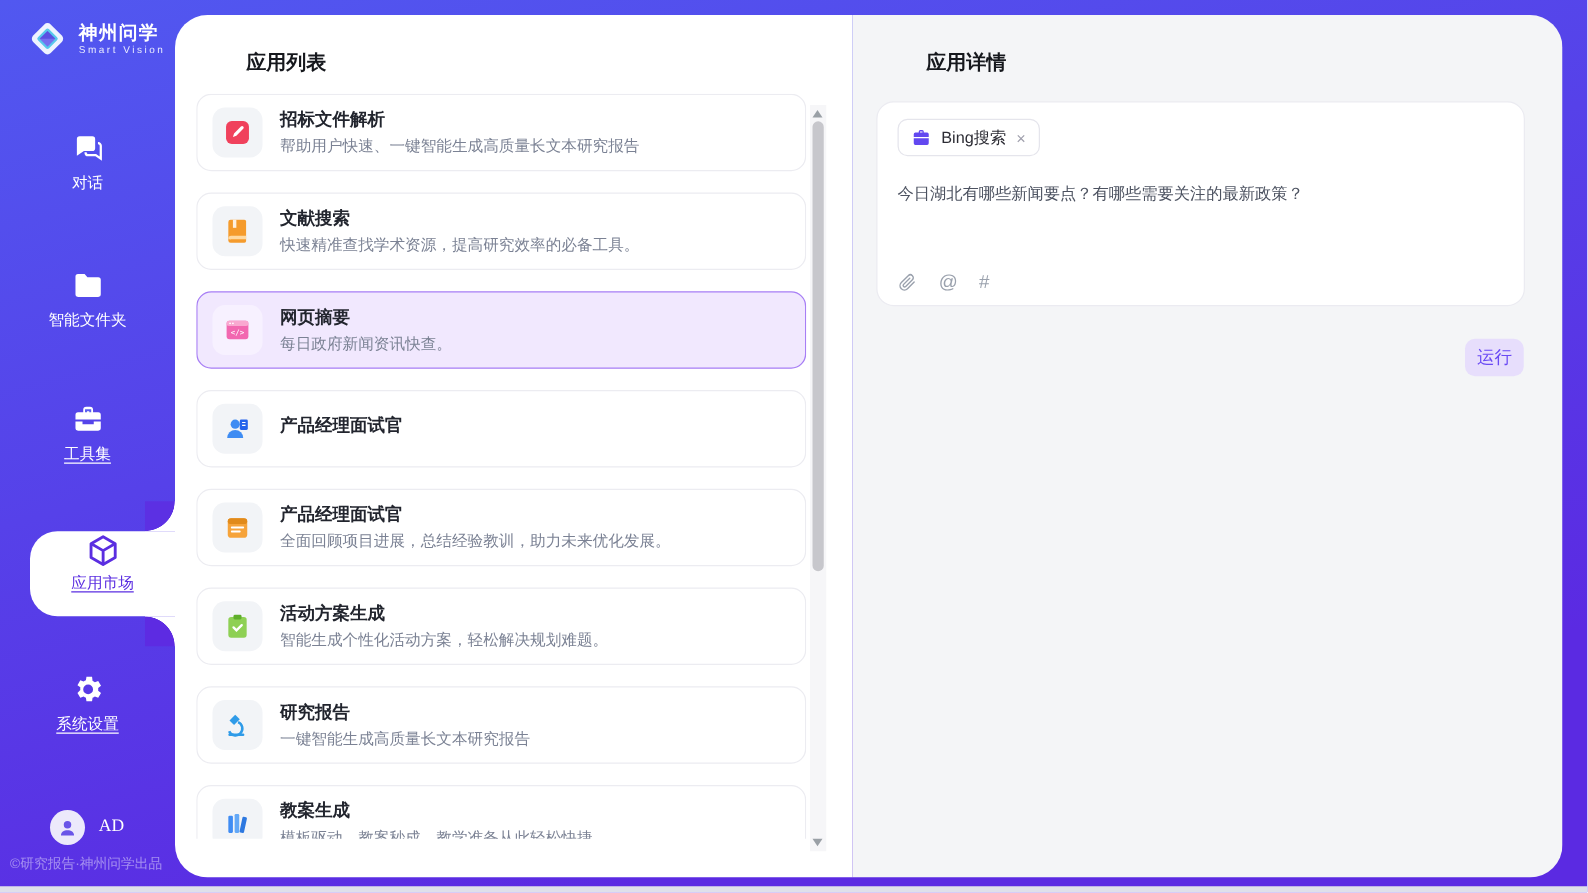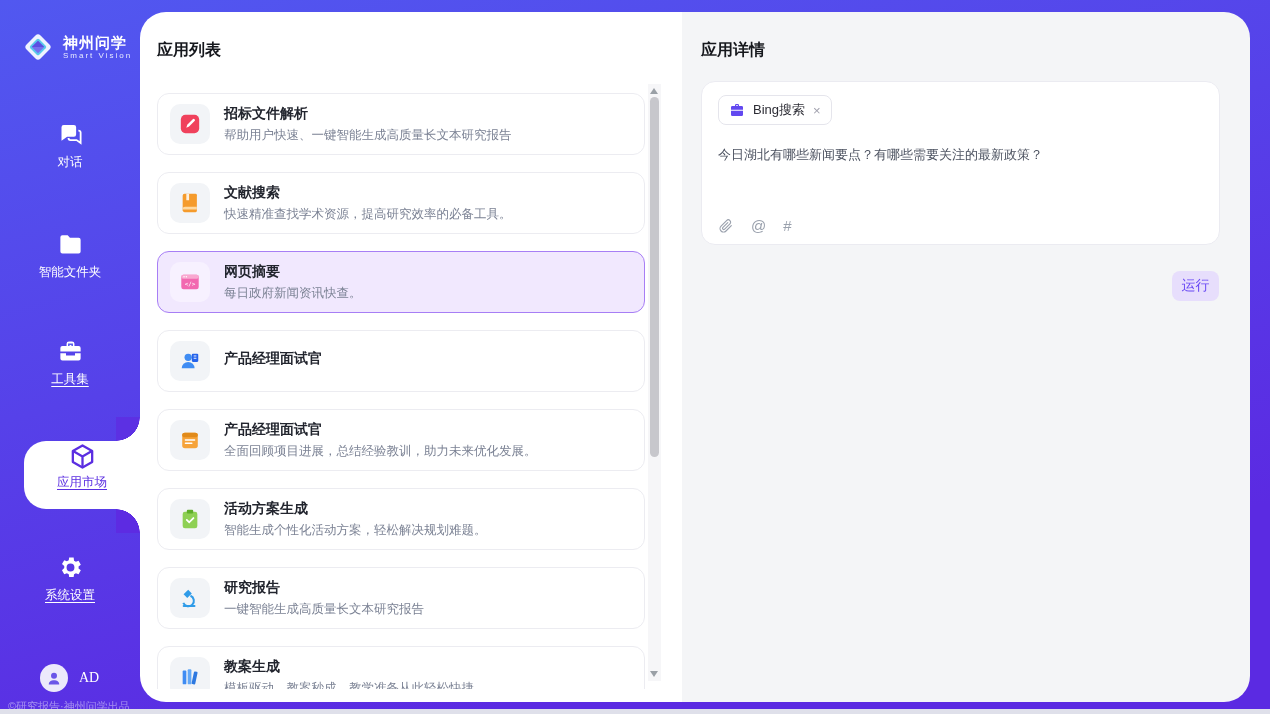--- a/index.html
+++ b/index.html
@@ -2,21 +2,21 @@
 <html><head>
 <meta charset="utf-8">
 <style>
   * { margin:0; padding:0; box-sizing:border-box; }
   html,body { width:1270px; height:714px; overflow:hidden; font-family:"Liberation Sans", sans-serif; }
   .page { position:relative; width:1270px; height:714px;
           background:linear-gradient(165deg,#5158f0 0%,#5b2ae2 80%); overflow:hidden; }
   .bottom-strip { position:absolute; left:0; bottom:0; width:100%; height:5px; background:#dfe0ea; }
 
   
-  .sidebar { position:absolute; left:0; top:16px; width:140px; height:638px; }
+  .sidebar { position:absolute; left:0; top:0; width:140px; height:638px; }
   .brand { position:absolute; left:20px; top:13px; display:flex; align-items:center; gap:7px; }
   .brand svg { width:36px; height:36px; }
   .brand-name { color:#fff; font-size:15px; font-weight:bold; letter-spacing:1px; line-height:17px; }
   .brand-sub { color:#e8ebff; font-size:8px; letter-spacing:2px; }
   .nav-item { position:absolute; width:140px; text-align:center; cursor:pointer; }
   .nav-item svg { width:27px; height:27px; display:block; margin:0 auto 6px; }
   .nav-label { color:#fff; font-size:12.5px; }
   .nav-label.u { text-decoration:underline; text-underline-offset:3px; }
   .nav-tab { position:absolute; left:24px; top:425px; width:116px; height:68px; background:#fff;
              border-radius:22px 0 0 22px; text-align:center; padding-top:1px; cursor:pointer; }
@@ -27,25 +27,25 @@
   .flare-bottom { top:493px; background:radial-gradient(circle at 0 100%, #5d2be2 23.5px, #fff 24px); }
   .user-row { position:absolute; left:40px; top:648px; display:flex; align-items:center; gap:11px; cursor:pointer;font-family:Liberation Serif, serif; }
   .avatar { width:28px; height:28px; border-radius:50%; background:#ece9fb; display:flex; align-items:center; justify-content:center; }
   .avatar svg { width:18px; height:18px; }
   .user-name { color:#fff; font-size:14px; }
   .copyright { position:absolute; left:8px; top:683px; color:rgba(255,255,255,.45); font-size:11px; }
 
   
   .content { position:absolute; left:140px; top:12px; width:1110px; height:690px;
              border-radius:26px; overflow:hidden; display:flex; }
-  .panel-title { font-size:16px; font-weight:bold; color:#16181d; }
+  .panel-title { font-size:16px; font-weight:bold; color:#16181d;margin-left:40px; }
 
   
   .list-panel { width:542px; background:#fff; position:relative; padding:28px 0 0 17px; }
-  .apps { width:488px; height:596px; overflow:hidden; margin-top:32px; }
+  .apps { width:488px; height:596px; overflow:hidden; margin-top:14px; }
   .app-card { width:100%; height:62px; border:1px solid #ececf1; border-radius:12px; background:#fff;
               display:flex; align-items:center; gap:14px; padding:0 12px; margin-bottom:17px; cursor:pointer; }
   .app-card.selected { background:#f1e8fe; border-color:#a77ef5; }
   .app-icon { width:40px; height:40px; border-radius:10px; background:#f2f4f7; flex:0 0 40px;
               display:flex; align-items:center; justify-content:center; }
   .app-card.selected .app-icon { background:#f7f1ff; }
   .app-icon svg { width:22px; height:22px; }
   .app-title { font-size:14px; font-weight:bold; color:#22252e; margin-bottom:4px; }
   .app-desc { font-size:12.5px; color:#7b8294; }
   .scrollbar { position:absolute; right:21px; top:72px; width:13px; height:597px; background:#f6f6f8; }

